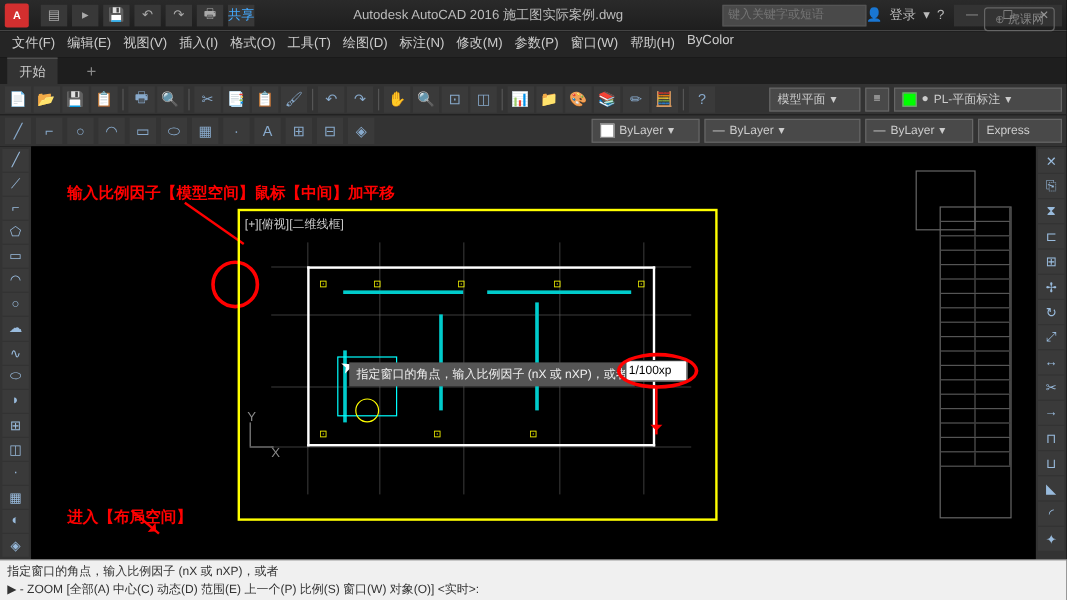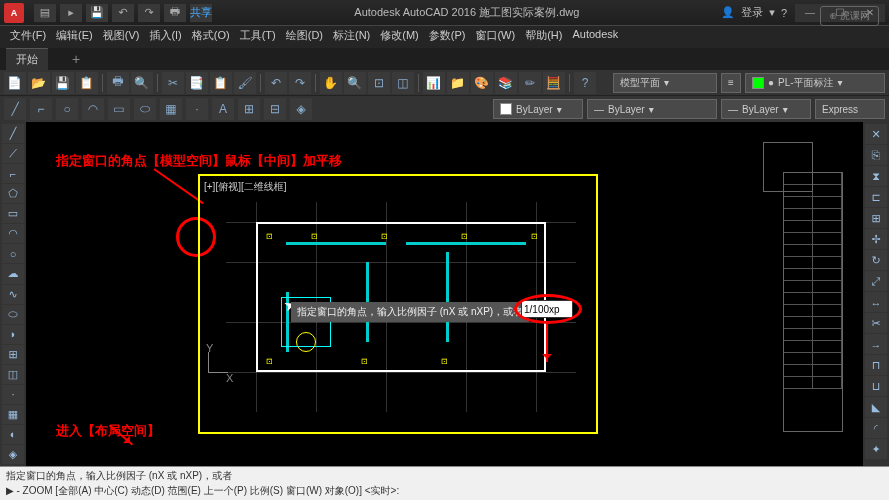--- a/index.html
+++ b/index.html
@@ -75,20 +75,21 @@
   <div class="title-btns">
     <div class="title-btn">▤</div>
     <div class="title-btn">▸</div>
     <div class="title-btn">💾</div>
     <div class="title-btn">↶</div>
     <div class="title-btn">↷</div>
     <div class="title-btn">🖶</div>
     <div class="title-btn" style="color:#4af">共享</div>
   </div>
   <div class="title-text">Autodesk AutoCAD 2016   施工图实际案例.dwg</div>
+  <input class="title-search" placeholder="键入关键字或短语" style="">
   <div class="title-right">
     <span>👤</span>
     <span>登录</span>
     <span>▾</span>
     <span>?</span>
   </div>
   <div class="win-btns">
     <div class="win-btn">—</div>
     <div class="win-btn">☐</div>
     <div class="win-btn">✕</div>
@@ -101,21 +102,21 @@
   <span>视图(V)</span>
   <span>插入(I)</span>
   <span>格式(O)</span>
   <span>工具(T)</span>
   <span>绘图(D)</span>
   <span>标注(N)</span>
   <span>修改(M)</span>
   <span>参数(P)</span>
   <span>窗口(W)</span>
   <span>帮助(H)</span>
-  <span>Autodesk</span>
+  <span>ByColor</span>
 </div>
 
 <div class="tabs">
   <div class="tab">开始</div>
   <div class="tab-add">+</div>
 </div>
 
 <div class="toolbar1">
   <div class="tb-icon">📄</div>
   <div class="tb-icon">📂</div>
@@ -140,21 +141,21 @@
   <div class="tb-sep"></div>
   <div class="tb-icon">📊</div>
   <div class="tb-icon">📁</div>
   <div class="tb-icon">🎨</div>
   <div class="tb-icon">📚</div>
   <div class="tb-icon">✏</div>
   <div class="tb-icon">🧮</div>
   <div class="tb-sep"></div>
   <div class="tb-icon">?</div>
   <div class="props">
-    <div class="prop-box" style="width:104px"><span>模型平面</span> ▾</div>
+    <div class="prop-box" style="width:76px"><span>模型平面</span> ▾</div>
     <div class="prop-box" style="width:20px">≡</div>
     <div class="prop-box" style="width:140px"><span class="swatch" style="background:#0f0"></span>● <span>PL-平面标注</span> ▾</div>
   </div>
 </div>
 
 <div class="toolbar2">
   <div class="tb-icon">╱</div>
   <div class="tb-icon">⌐</div>
   <div class="tb-icon">○</div>
   <div class="tb-icon">◠</div>
@@ -191,21 +192,21 @@
     <div class="lt">◗</div>
     <div class="lt">⊞</div>
     <div class="lt">◫</div>
     <div class="lt">·</div>
     <div class="lt">▦</div>
     <div class="lt">◐</div>
     <div class="lt">◈</div>
   </div>
 
   <div class="canvas">
-    <div class="anno1">指定窗口的角点【模型空间】鼠标【中间】加平移</div>
+    <div class="anno1">输入比例因子【模型空间】鼠标【中间】加平移</div>
     <div class="arrow1"></div>
     <div class="circle1"></div>
 
     <div class="yellow-frame"></div>
     <div class="view-label">[+][俯视][二维线框]</div>
 
     <div class="bldg">
       <div class="grid-h" style="top:20px"></div>
       <div class="grid-h" style="top:60px"></div>
       <div class="grid-h" style="top:120px"></div>

